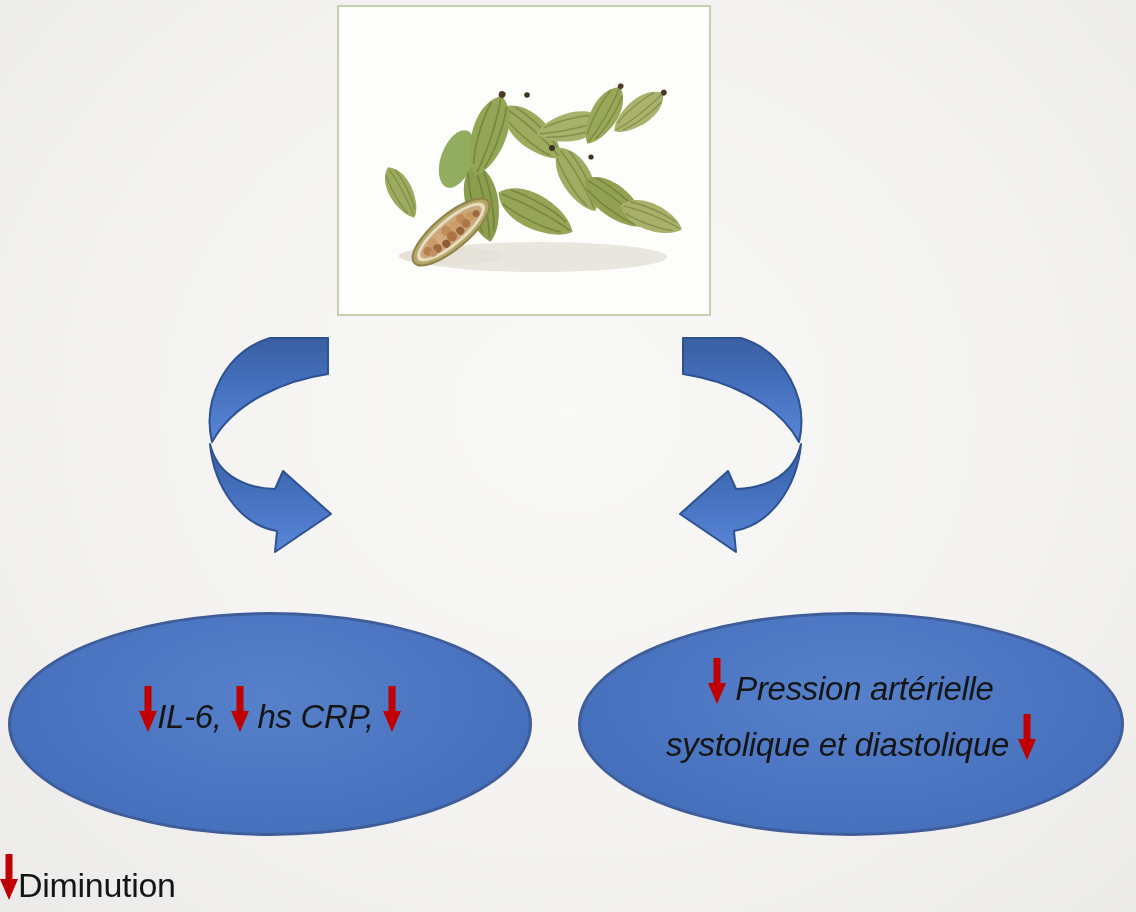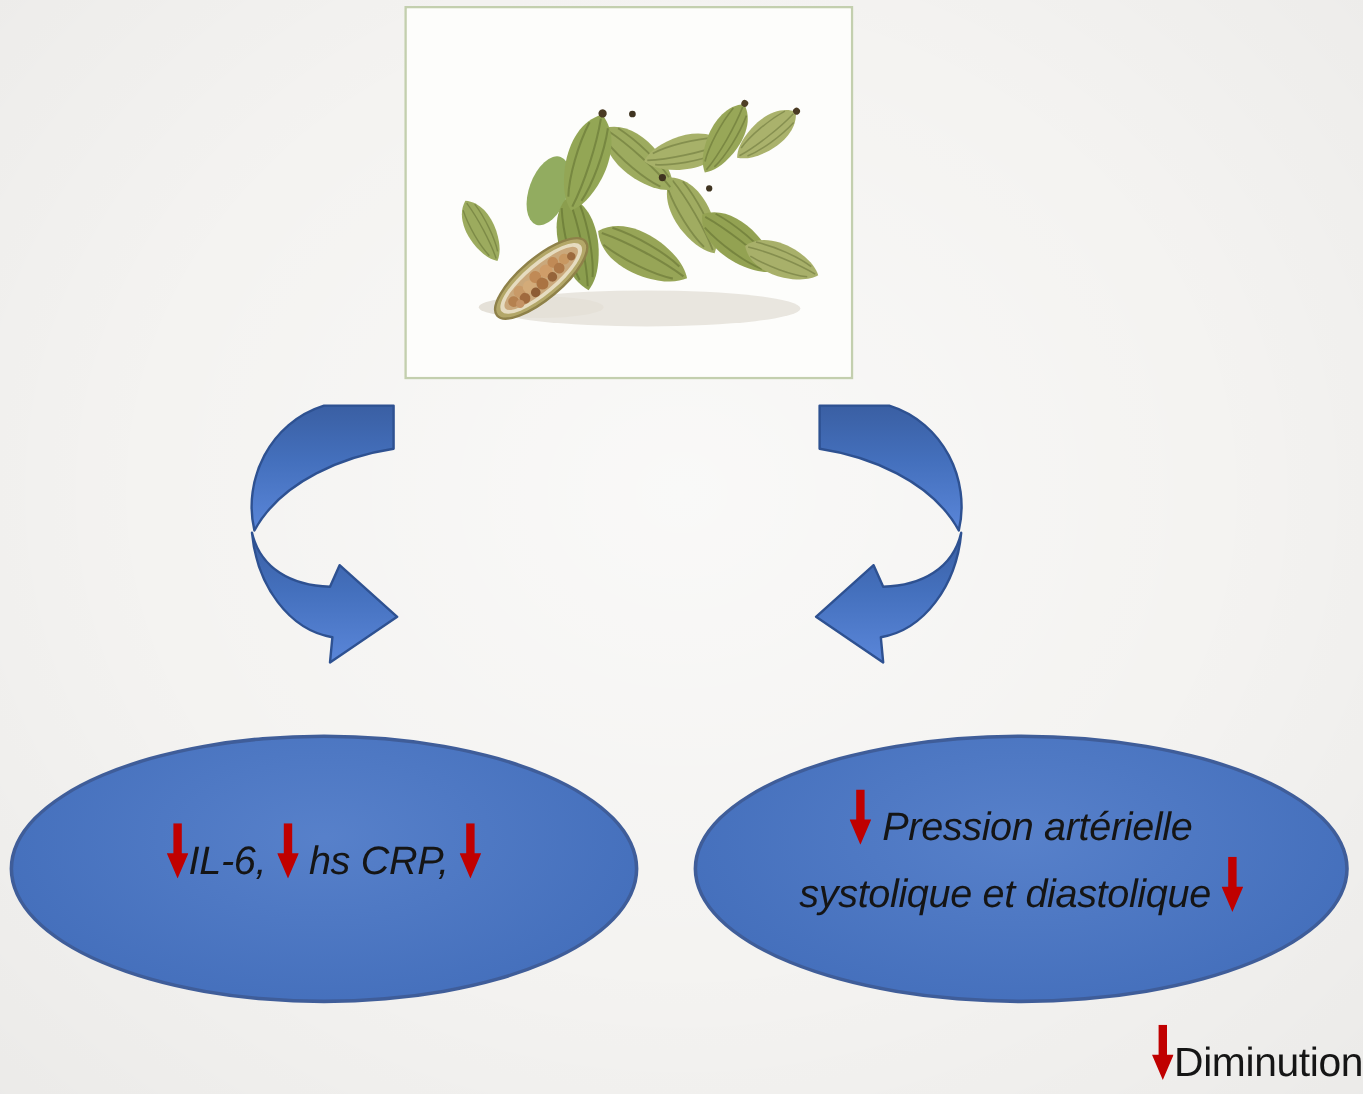--- a/index.html
+++ b/index.html
@@ -34,21 +34,21 @@
     display:flex;align-items:center;justify-content:center;font-style:italic;
   }
   .ellipse.left-ellipse{left:8px;width:524px;}
   .ellipse.right-ellipse{left:578px;width:546px;}
   .ellipse-text{transform:translateY(-10px);text-align:center;}
   .line{line-height:50px;font-size:33px;letter-spacing:-0.3px;white-space:nowrap;}
   .red-arrow{width:18px;height:46px;vertical-align:-4px;fill:var(--red-arrow,#c00000);}
   
   .legend{
     position:absolute;left:0;right:0;top:851px;
-    display:flex;justify-content:flex-end;align-items:baseline;
+    display:flex;justify-content:flex-start;align-items:baseline;
   }
   .legend .red-arrow{position:relative;top:3px;width:18px;height:46px;}
   .legend-label{font-size:34px;letter-spacing:-0.3px;}
   svg.defs-only{position:absolute;width:0;height:0;overflow:hidden;}
 </style>
 </head>
 <body>
 
 <div id="stage">
 

